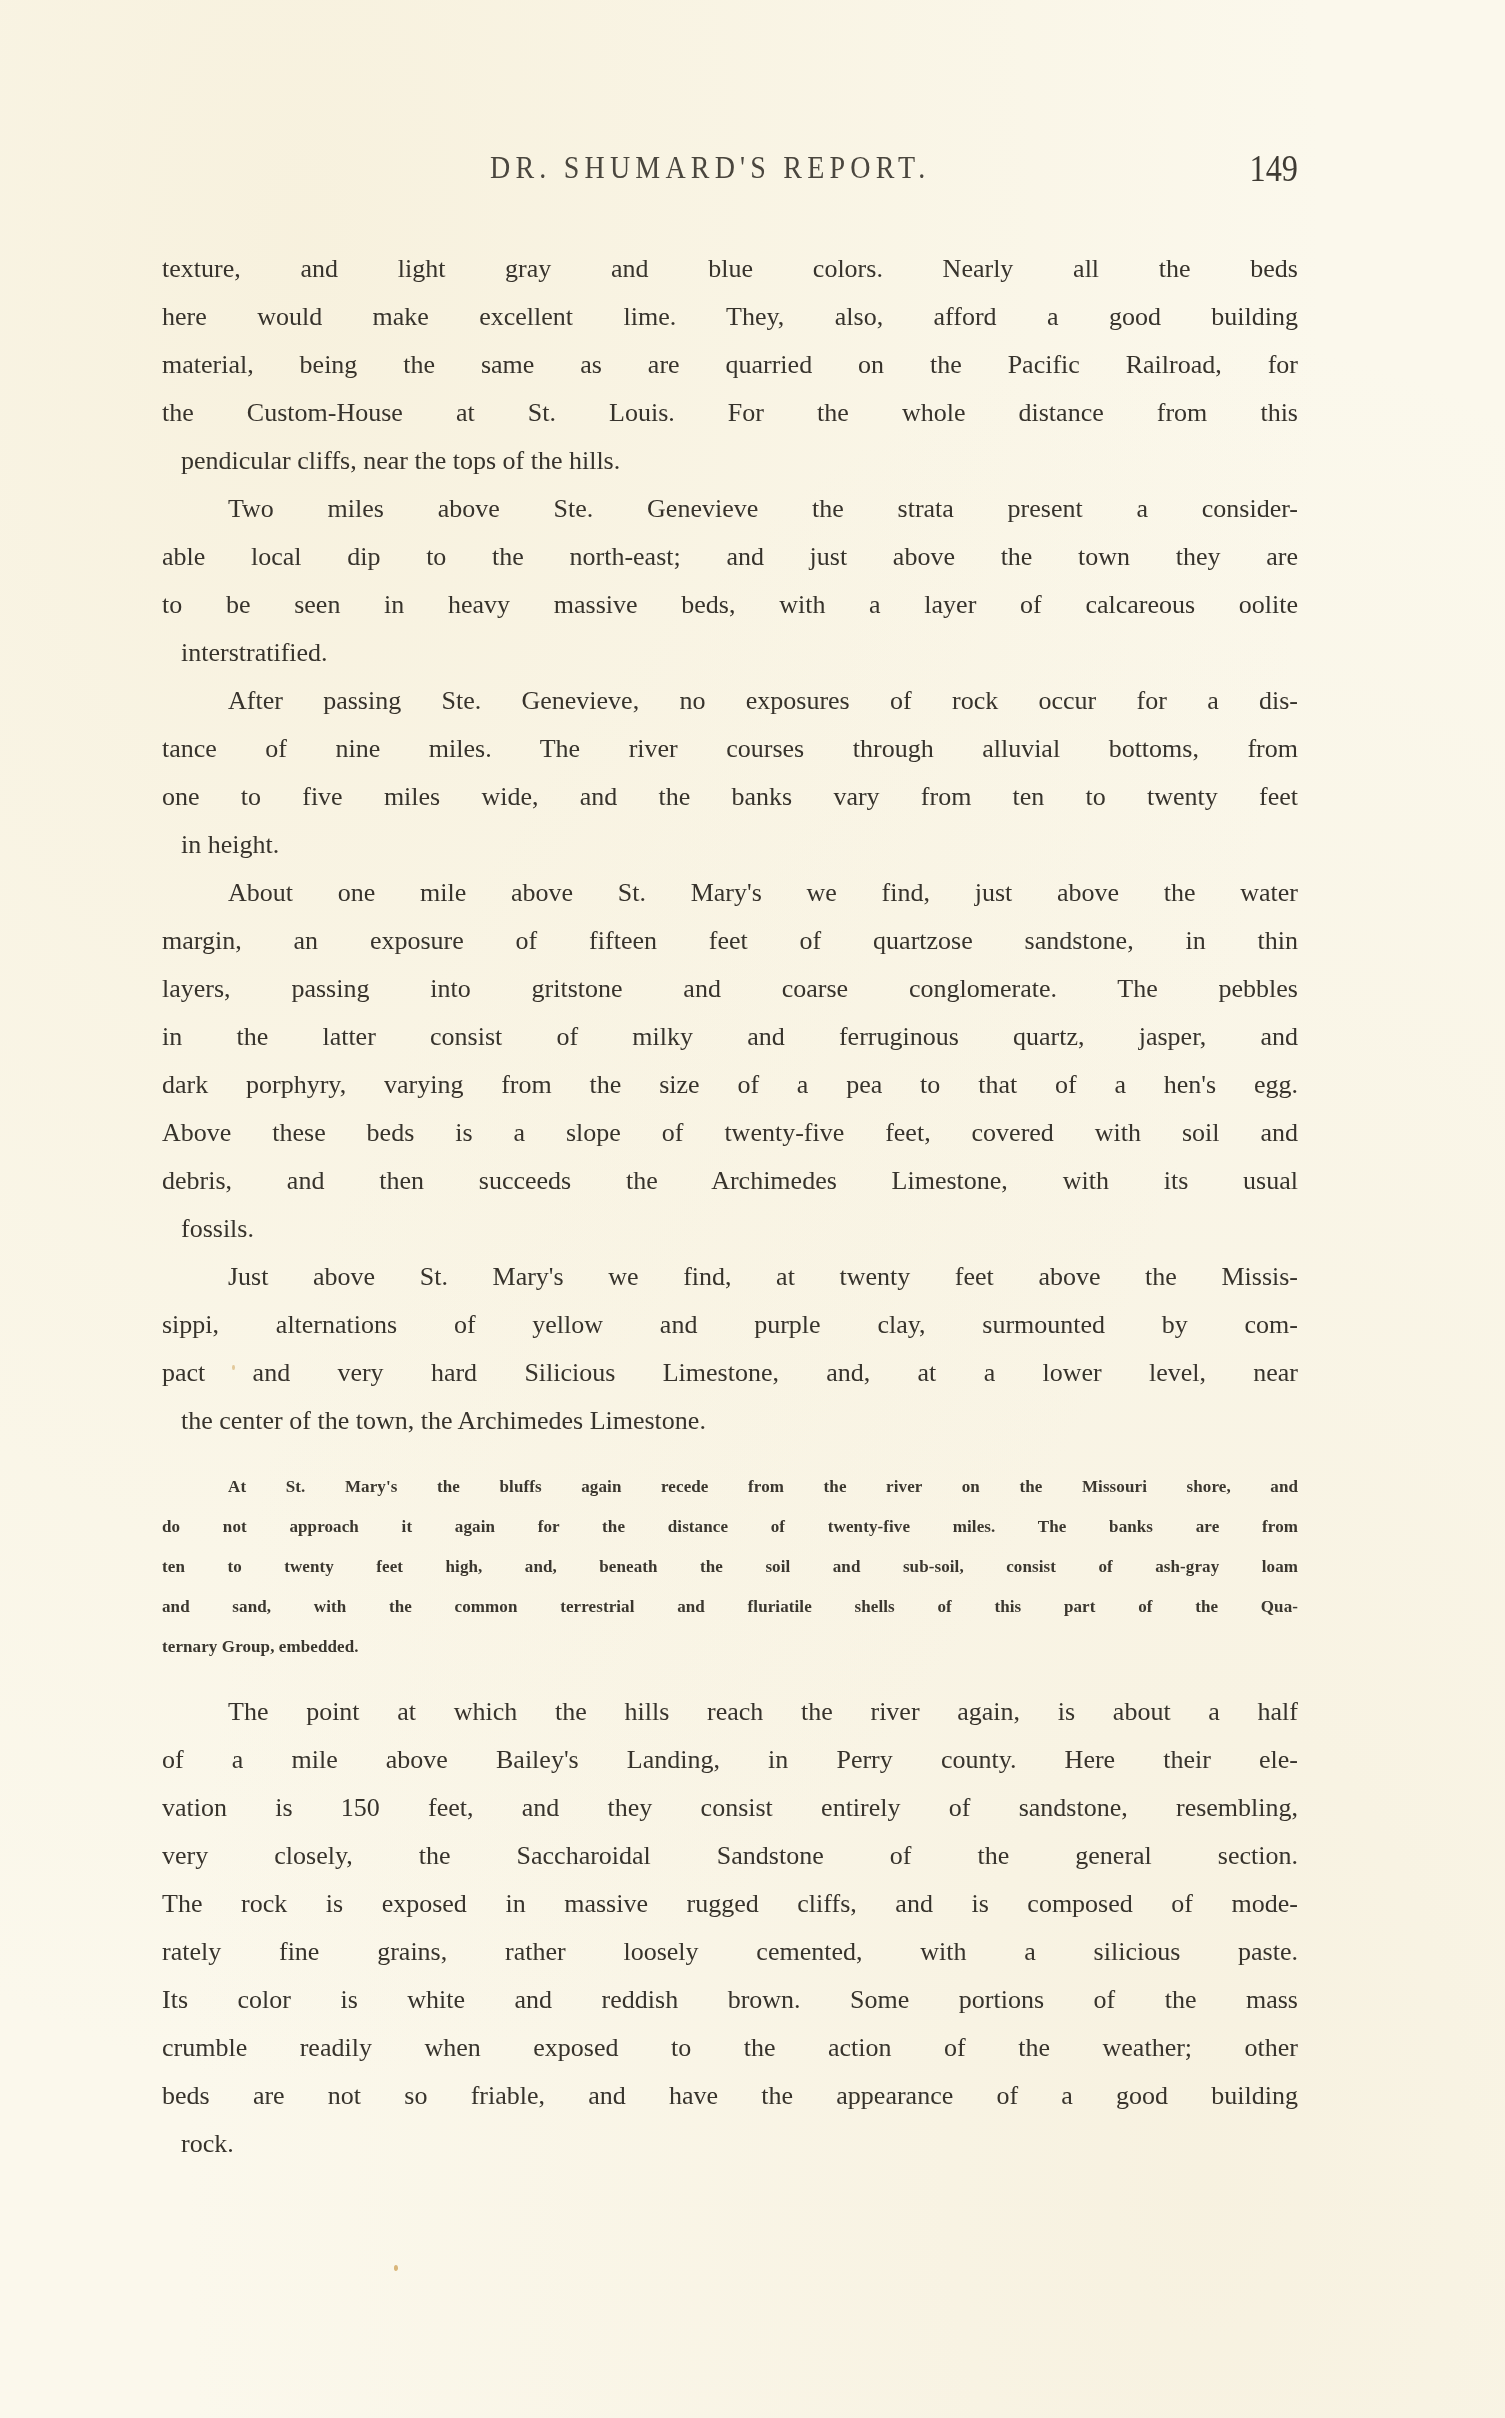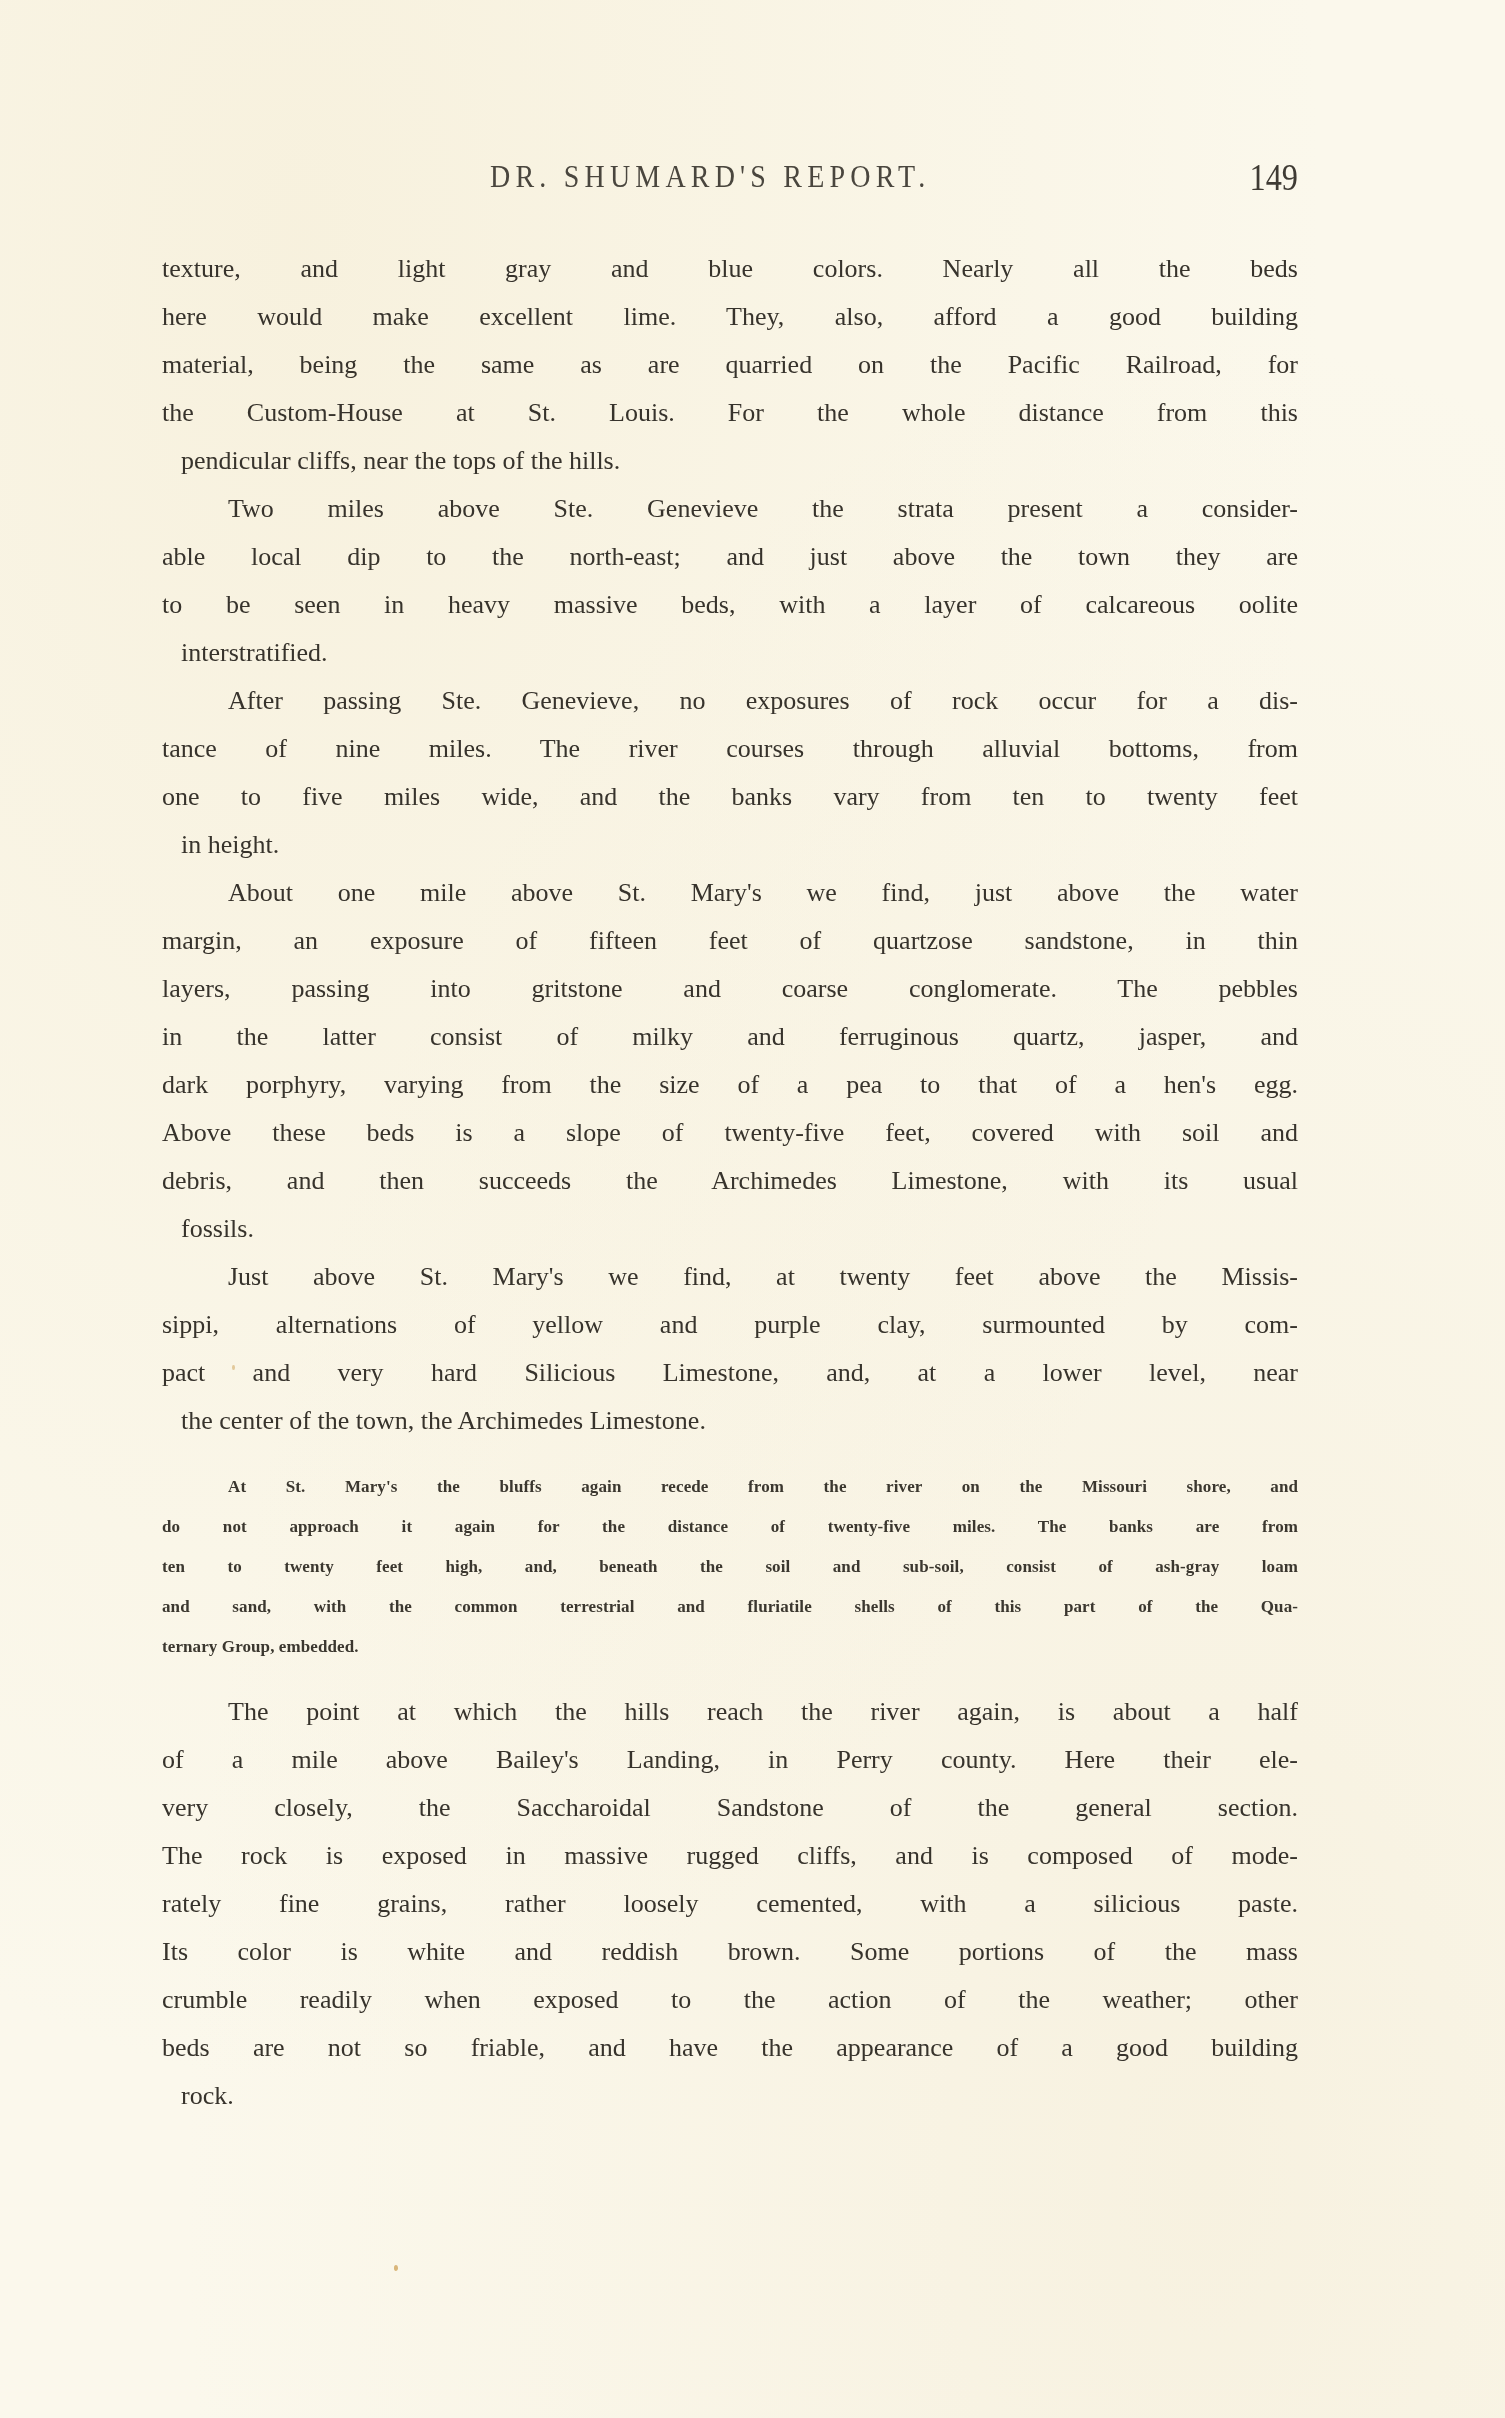--- a/index.html
+++ b/index.html
@@ -20,21 +20,21 @@
     left: 0; top: 0;
     width: 1506px;
     height: 2418px;
     background:
       radial-gradient(ellipse at 20% 10%, rgba(240,228,195,0.35), rgba(0,0,0,0) 60%),
       radial-gradient(ellipse at 80% 90%, rgba(238,226,196,0.3), rgba(0,0,0,0) 60%),
       #fbf8ec;
   }
   .running-head {
     position: absolute;
-    top: 155px;
+    top: 146px;
     left: 162px;
     width: 1136px;
     height: 47px;
     text-align: center;
   }
   .running-title {
     position: absolute;
     left: 328px;
     top: 3.8px;
     font-size: 28px;
@@ -164,20 +164,21 @@
       <span class="line indent">At St. Mary's the bluffs again recede from the river on the Missouri shore, and</span>
       <span class="line">do not approach it again for the distance of twenty-five miles.  The banks are from</span>
       <span class="line">ten to twenty feet high, and, beneath the soil and sub-soil, consist of ash-gray loam</span>
       <span class="line">and sand, with the common terrestrial and fluriatile shells of this part of the Qua-</span>
       <span class="line last">ternary Group, embedded.</span>
     </div>
 
     <p class="para">
       <span class="line indent">The point at which the hills reach the river again, is about a half</span>
       <span class="line">of a mile above Bailey's Landing, in Perry county.  Here their ele-</span>
+      <span class="line">vation is 150 feet, and they consist entirely of sandstone, resembling,</span>
       <span class="line">very closely, the Saccharoidal Sandstone of the general section.</span>
       <span class="line">The rock is exposed in massive rugged cliffs, and is composed of mode-</span>
       <span class="line">rately fine grains, rather loosely cemented, with a silicious paste.</span>
       <span class="line">Its color is white and reddish brown.  Some portions of the mass</span>
       <span class="line">crumble readily when exposed to the action of the weather; other</span>
       <span class="line">beds are not so friable, and have the appearance of a good building</span>
       <span class="line last">rock.</span>
     </p>
 
   </div>

